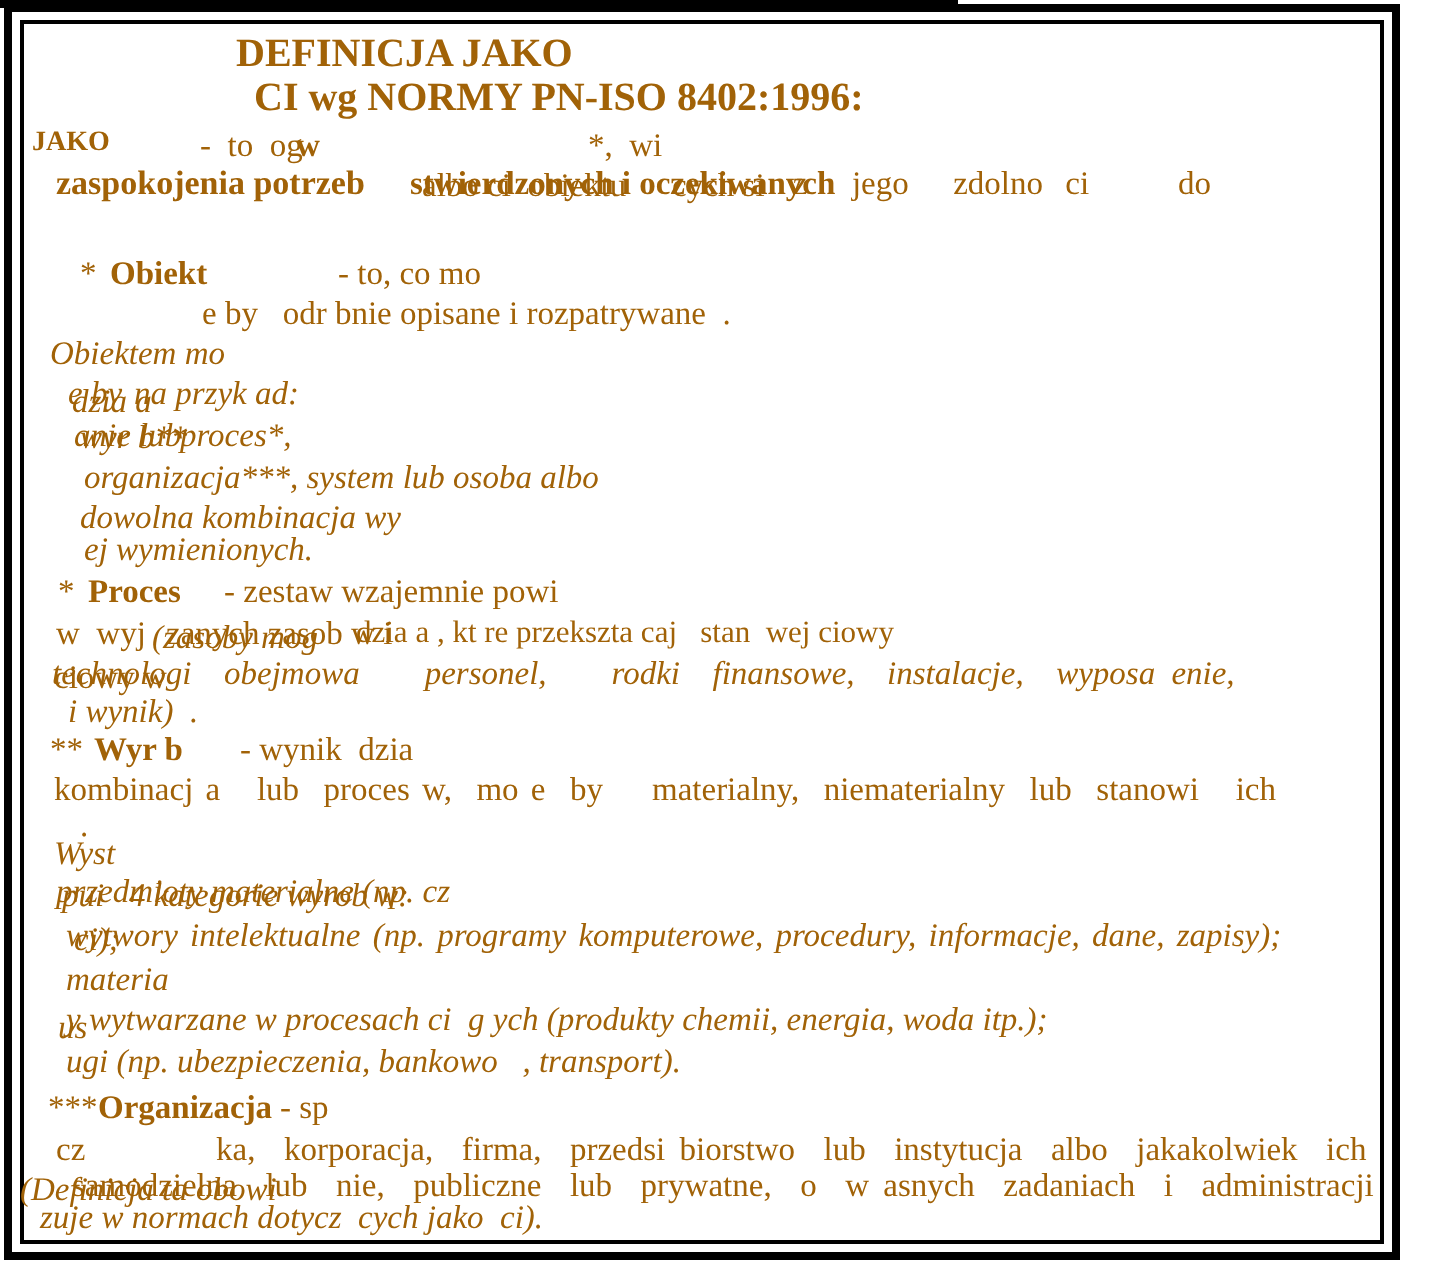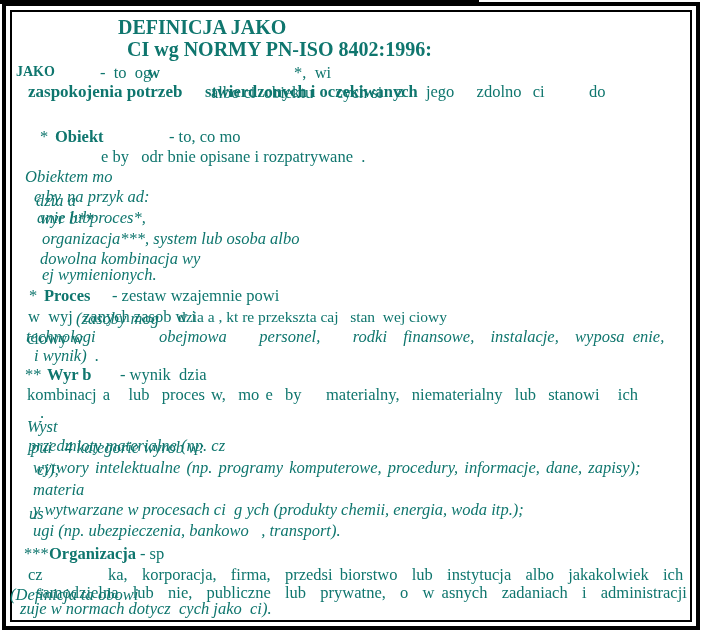--- a/index.html
+++ b/index.html
@@ -1,21 +1,21 @@
 <!DOCTYPE html>
 <html><head>
 <meta charset="utf-8">
 <style>
   html,body{margin:0;padding:0;background:#ffffff;}
   .page{
     position:relative;
     width:702px;height:632px;
     background:#ffffff;
     font-family:"Liberation Serif","DejaVu Serif",serif;
-    color:#0f766e;
+    color:#a16207;
     overflow:hidden;
     text-decoration:underline;
   }
   .frame-outer{
     position:absolute;inset:2px;
     border:4px solid #000;
     pointer-events:none;
   }
   .frame-inner{
     position:absolute;inset:10px;
@@ -97,21 +97,21 @@
       </div>
       <div class="line" style="top: 308px;">
         <span class="seg r" style="left: 28px;">w  wyj</span>
         <span class="seg r" style="left: 83px;">zanych zasob w i</span>
         <span class="seg i" style="left: 76px; top: 2px;">(zasoby mog</span>
         <span class="seg r" style="font-size: 15.5px; left: 178px;">dzia a , kt re przekszta caj   stan  wej ciowy</span>
       </div>
       <div class="line" style="top: 328px;">
         <span class="seg i" style="left: 26px;">technologi</span>
         <span class="seg r" style="left: 27px; top: 2px;">ciowy w</span>
-        <span class="seg i" style="word-spacing: 4px; left: 112px; margin-left: 47px;">obejmowa    personel,    rodki  finansowe,  instalacje,  wyposa enie,</span>
+        <span class="seg i" style="word-spacing: 4px; left: 112px;">obejmowa    personel,    rodki  finansowe,  instalacje,  wyposa enie,</span>
       </div>
       <div class="line" style="top: 347px;">
         <span class="seg i" style="left: 34px;">i wynik)  .</span>
       </div>
       <div class="line" style="top: 366px;">
         <span class="seg r" style="left: 25px;">**</span>
         <span class="seg b" style="left: 47px;">Wyr b</span>
         <span class="seg r" style="left: 120px;">- wynik  dzia</span>
       </div>
       <div class="line" style="top: 386px;">

